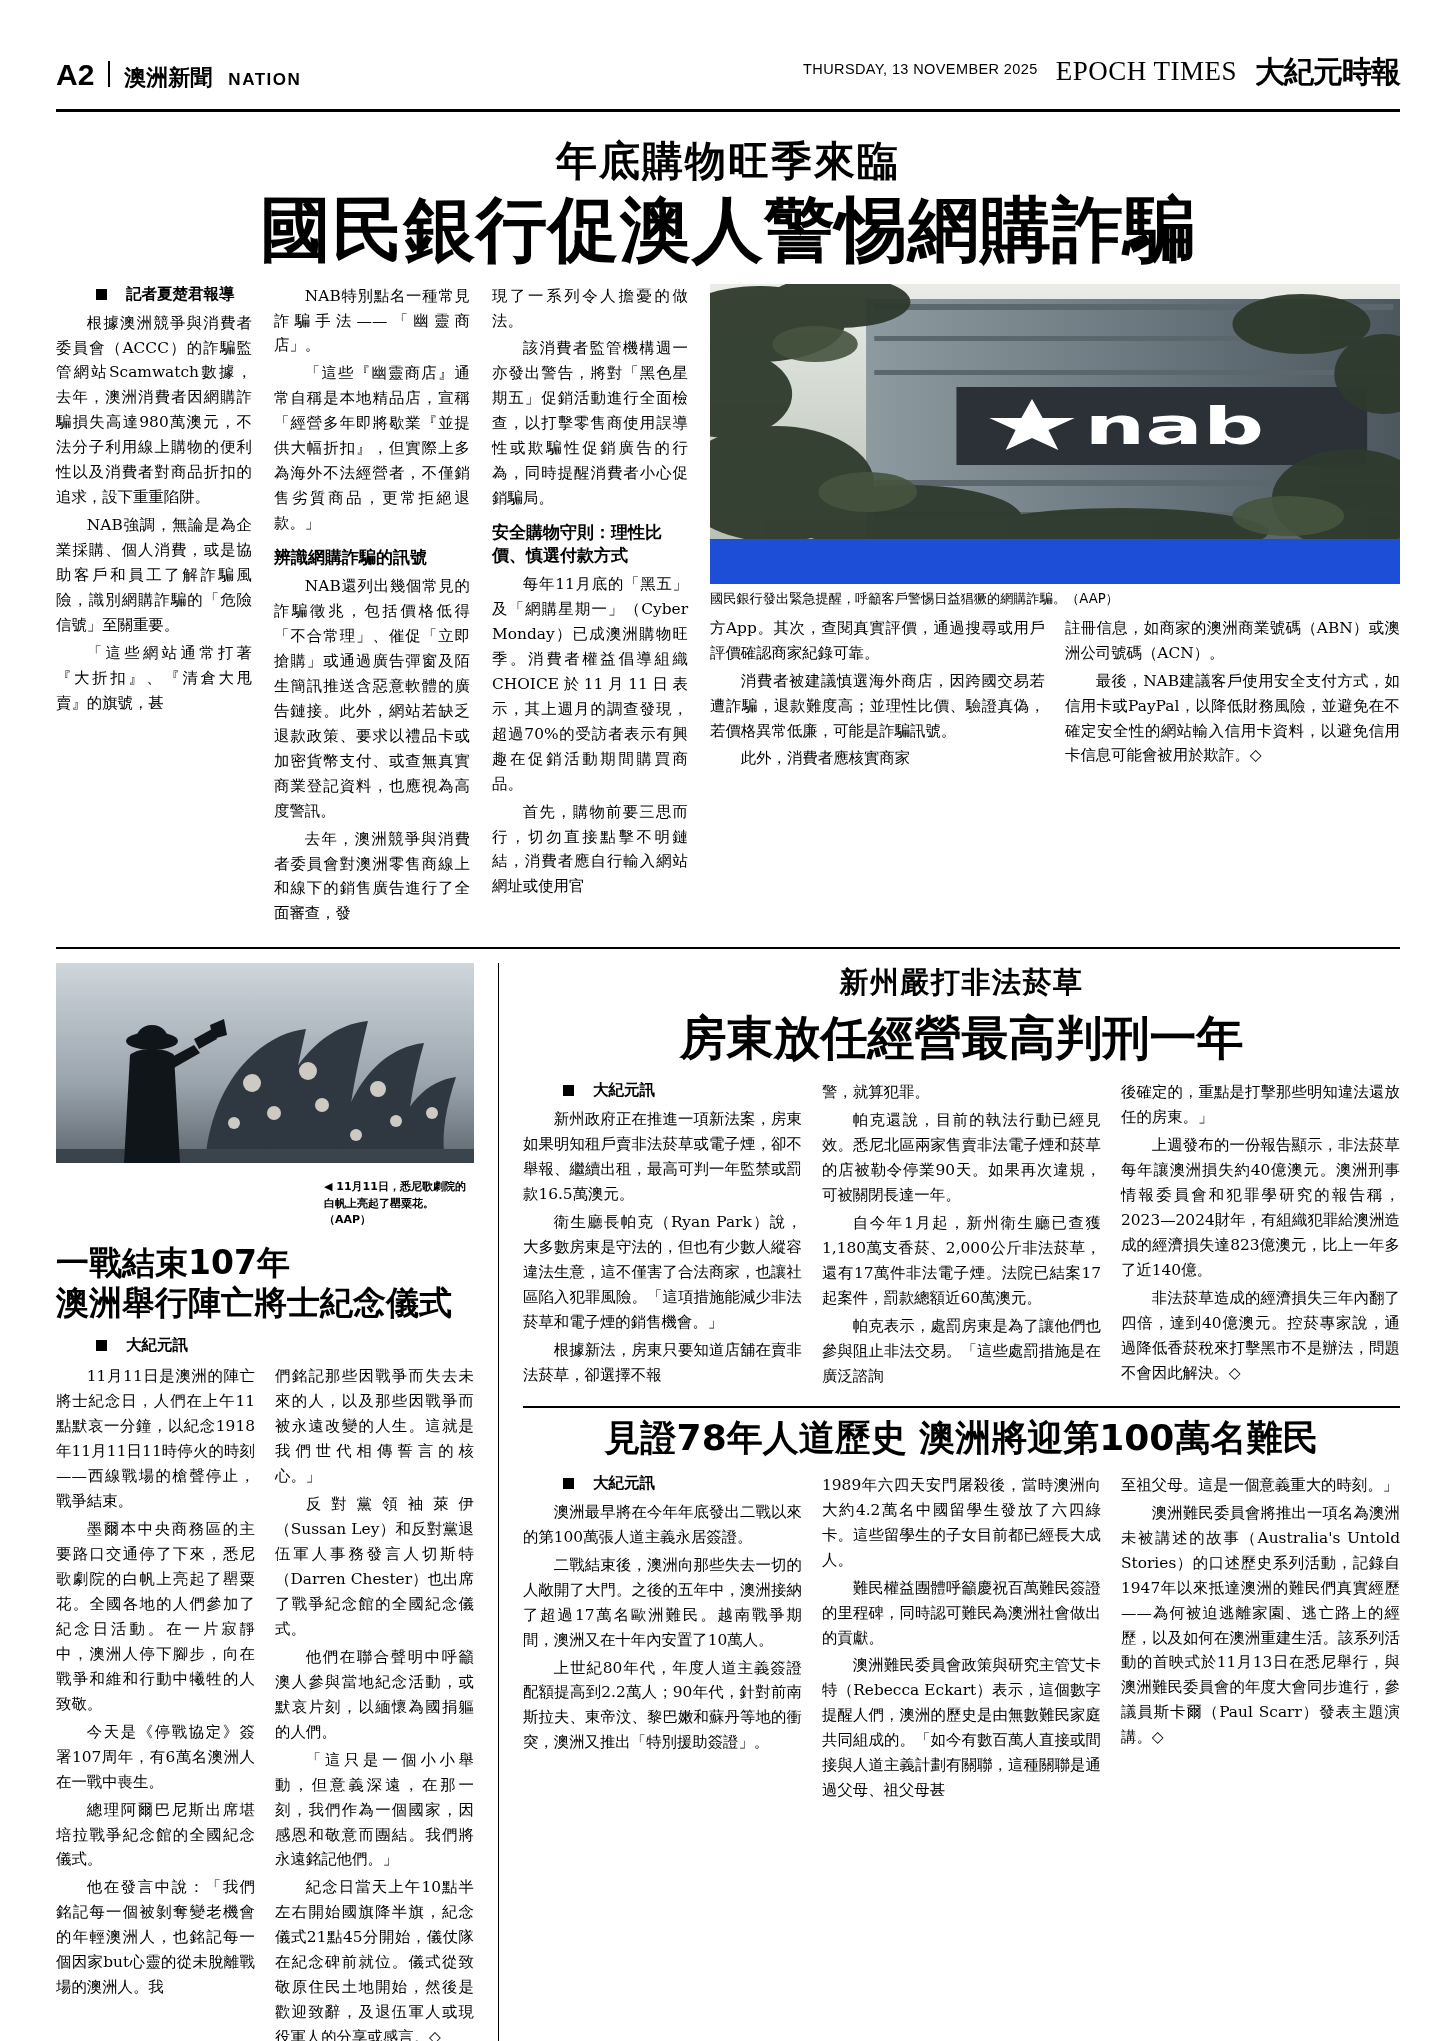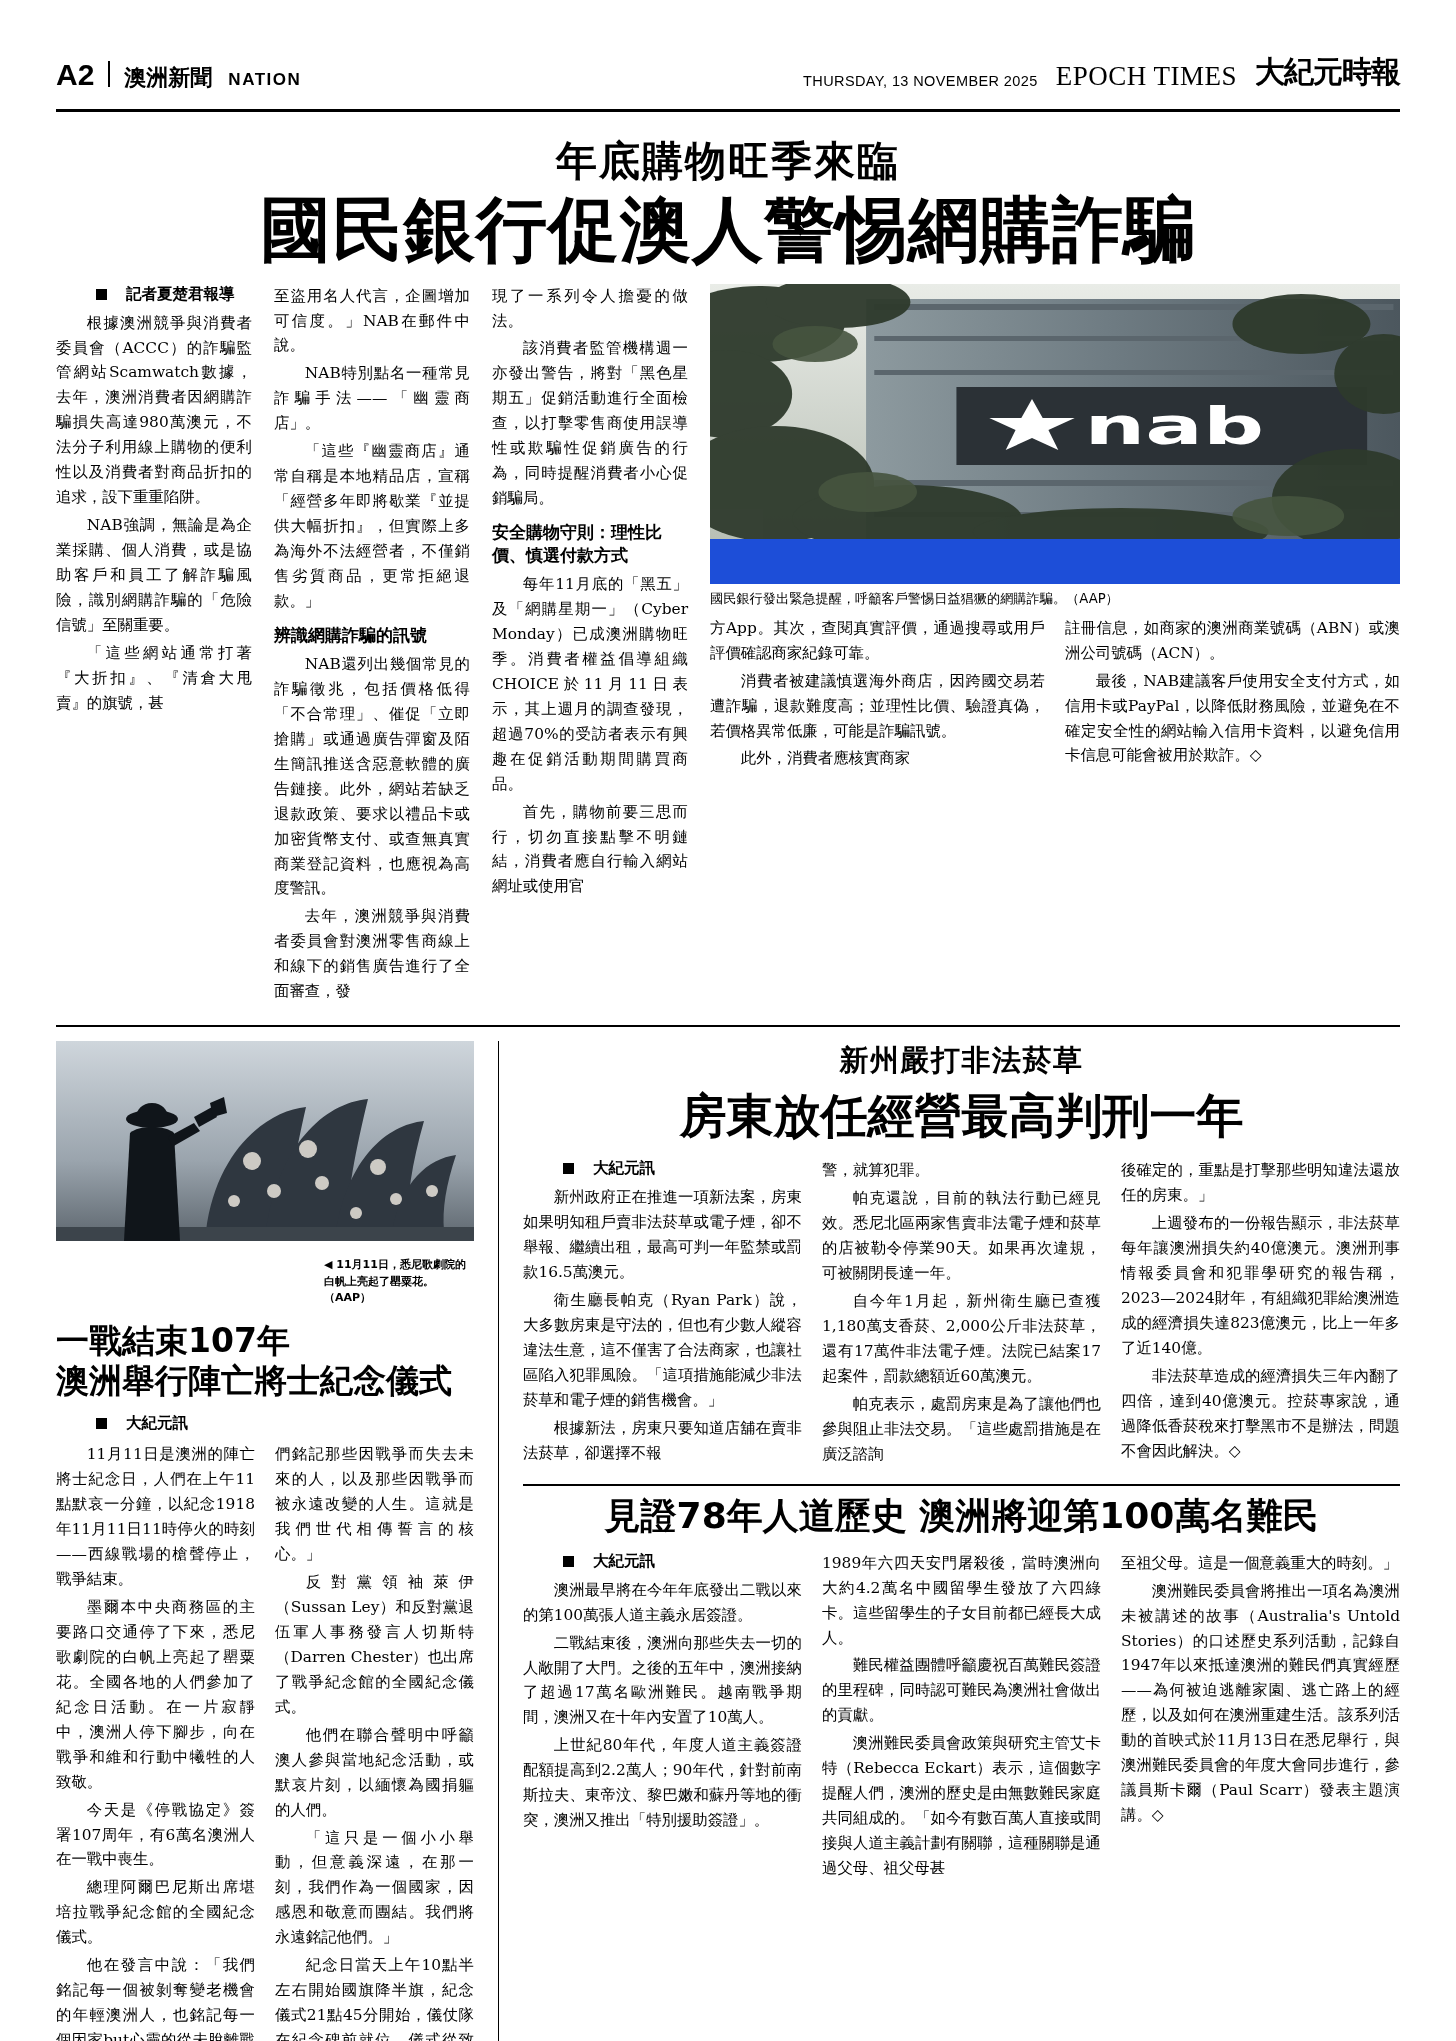--- a/index.html
+++ b/index.html
@@ -13,21 +13,21 @@
   }
   .page { position:absolute; left:0; top:0; width:1456px; height:2041px; padding:52px 56px 30px 56px; }
 
   
   .masthead { display:flex; align-items:flex-end; border-bottom:3px solid #000; padding-bottom:16px; }
   .mh-left { display:flex; align-items:baseline; gap:10px; }
   .mh-page { font-family:"Liberation Sans", sans-serif; font-weight:bold; font-size:30px; letter-spacing:0px; }
   .mh-bar { width:2px; height:26px; background:#000; display:inline-block; margin:0 4px; position:relative; top:2px;}
   .mh-sec { font-family:"DejaVu Sans", sans-serif; font-size:22px; font-weight:bold; }
   .mh-nation { font-family:"Liberation Sans", sans-serif; font-size:17px; font-weight:bold; letter-spacing:1.5px; margin-left:6px; }
-  .mh-right { margin-left:auto; display:flex; align-items:flex-end; gap:18px; }
+  .mh-right { margin-left:auto; display:flex; align-items:center; gap:18px; }
   .mh-date { font-family:"Liberation Sans", sans-serif; font-size:14.5px; letter-spacing:.4px; position:relative; top:-4px;}
   .mh-brand { font-family:"Liberation Serif", serif; font-size:27px; letter-spacing:.5px; position:relative; top:-1px;}
   .mh-brandcn { font-family:"DejaVu Sans", sans-serif; font-weight:bold; font-size:30px; letter-spacing:-1px; position:relative; top:0px;}
 
   
   .kicker { text-align:center; font-family:"DejaVu Sans", sans-serif; font-weight:bold; font-size:41px; letter-spacing:2px; margin-top:22px; }
   .headline { text-align:center; font-family:"DejaVu Sans", sans-serif; font-weight:bold; font-size:71px; letter-spacing:1px; margin-top:4px; line-height:1.05; }
 
   
   .byline { font-family:"DejaVu Sans", sans-serif; font-size:15.5px; font-weight:bold; margin-bottom:6px; display:flex; align-items:center; gap:19px;padding-left:40px;}
@@ -96,21 +96,20 @@
       <div class="byline">
         <span class="sq"></span>
         <span>記者夏楚君報導</span>
       </div>
       <p class="cn">根據澳洲競爭與消費者委員會（ACCC）的詐騙監管網站Scamwatch數據，去年，澳洲消費者因網購詐騙損失高達980萬澳元，不法分子利用線上購物的便利性以及消費者對商品折扣的追求，設下重重陷阱。</p>
       <p class="cn">NAB強調，無論是為企業採購、個人消費，或是協助客戶和員工了解詐騙風險，識別網購詐騙的「危險信號」至關重要。</p>
       <p class="cn">「這些網站通常打著『大折扣』、『清倉大甩賣』的旗號，甚</p>
     </div>
 
     <div class="col">
-      <p class="cn noind">至盜用名人代言，企圖增加可信度。」NAB在郵件中說。</p>
       <p class="cn">NAB特別點名一種常見詐騙手法——「幽靈商店」。</p>
       <p class="cn">「這些『幽靈商店』通常自稱是本地精品店，宣稱「經營多年即將歇業『並提供大幅折扣』，但實際上多為海外不法經營者，不僅銷售劣質商品，更常拒絕退款。」</p>
       <div class="subhead">辨識網購詐騙的訊號</div>
       <p class="cn">NAB還列出幾個常見的詐騙徵兆，包括價格低得「不合常理」、催促「立即搶購」或通過廣告彈窗及陌生簡訊推送含惡意軟體的廣告鏈接。此外，網站若缺乏退款政策、要求以禮品卡或加密貨幣支付、或查無真實商業登記資料，也應視為高度警訊。</p>
       <p class="cn">去年，澳洲競爭與消費者委員會對澳洲零售商線上和線下的銷售廣告進行了全面審查，發</p>
     </div>
 
     <div class="col">
       <p class="cn noind">現了一系列令人擔憂的做法。</p>
       <p class="cn">該消費者監管機構週一亦發出警告，將對「黑色星期五」促銷活動進行全面檢查，以打擊零售商使用誤導性或欺騙性促銷廣告的行為，同時提醒消費者小心促銷騙局。</p>

